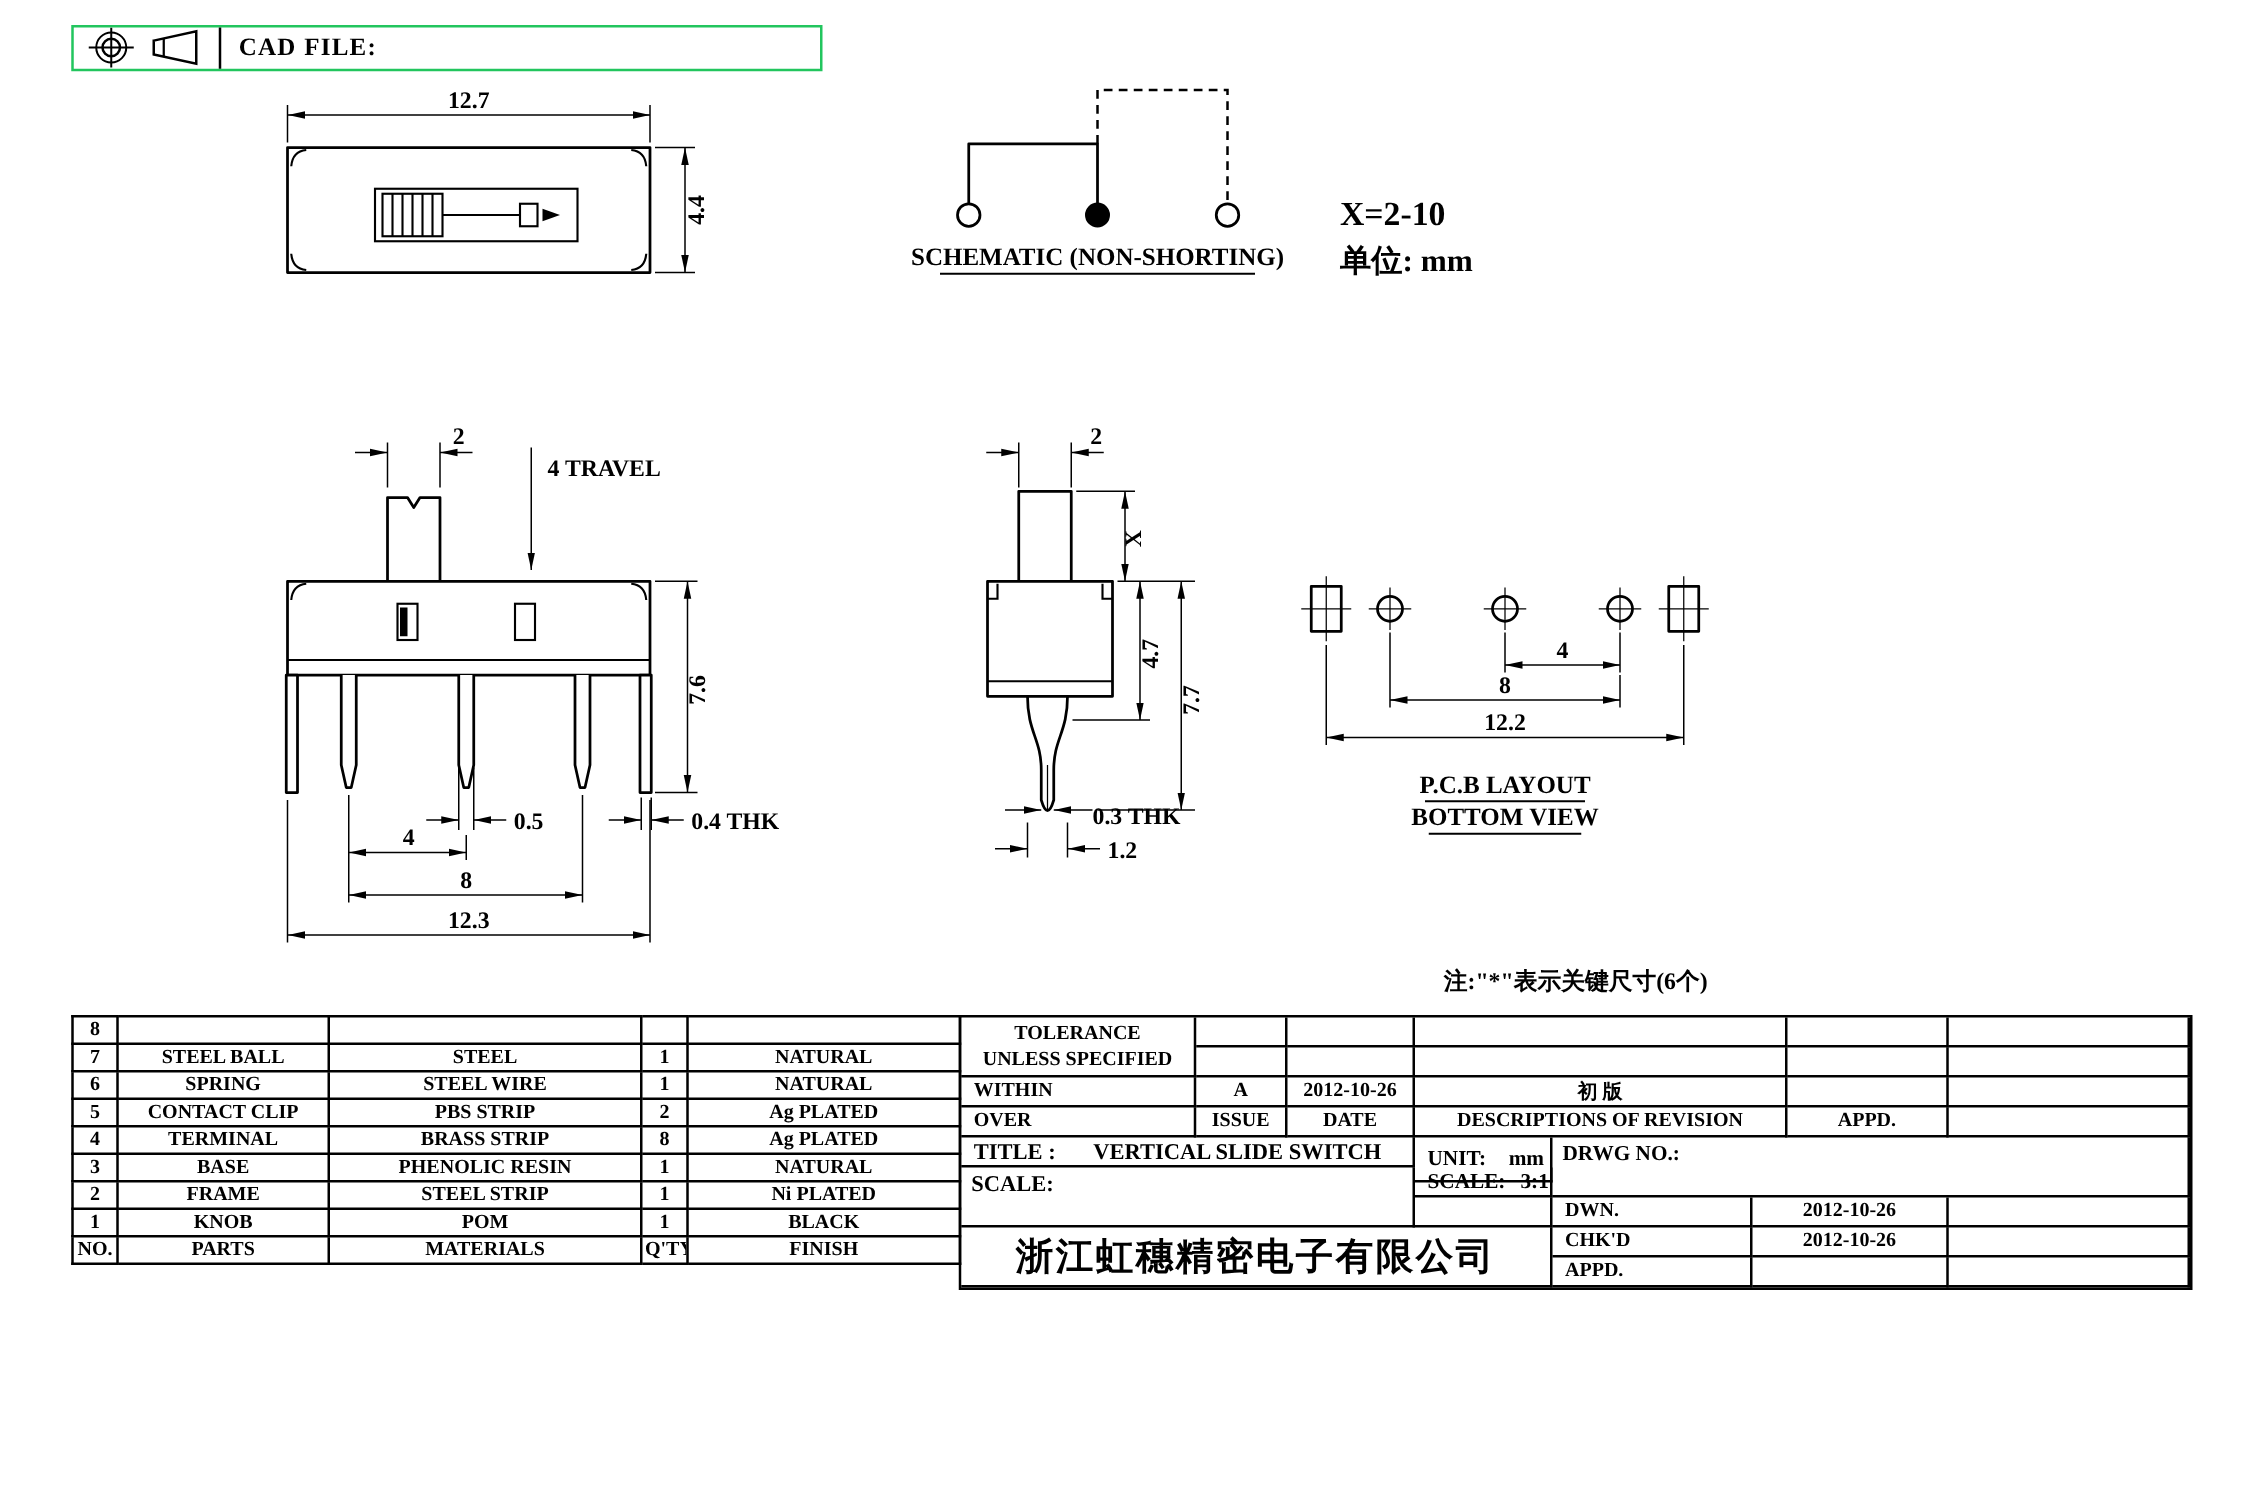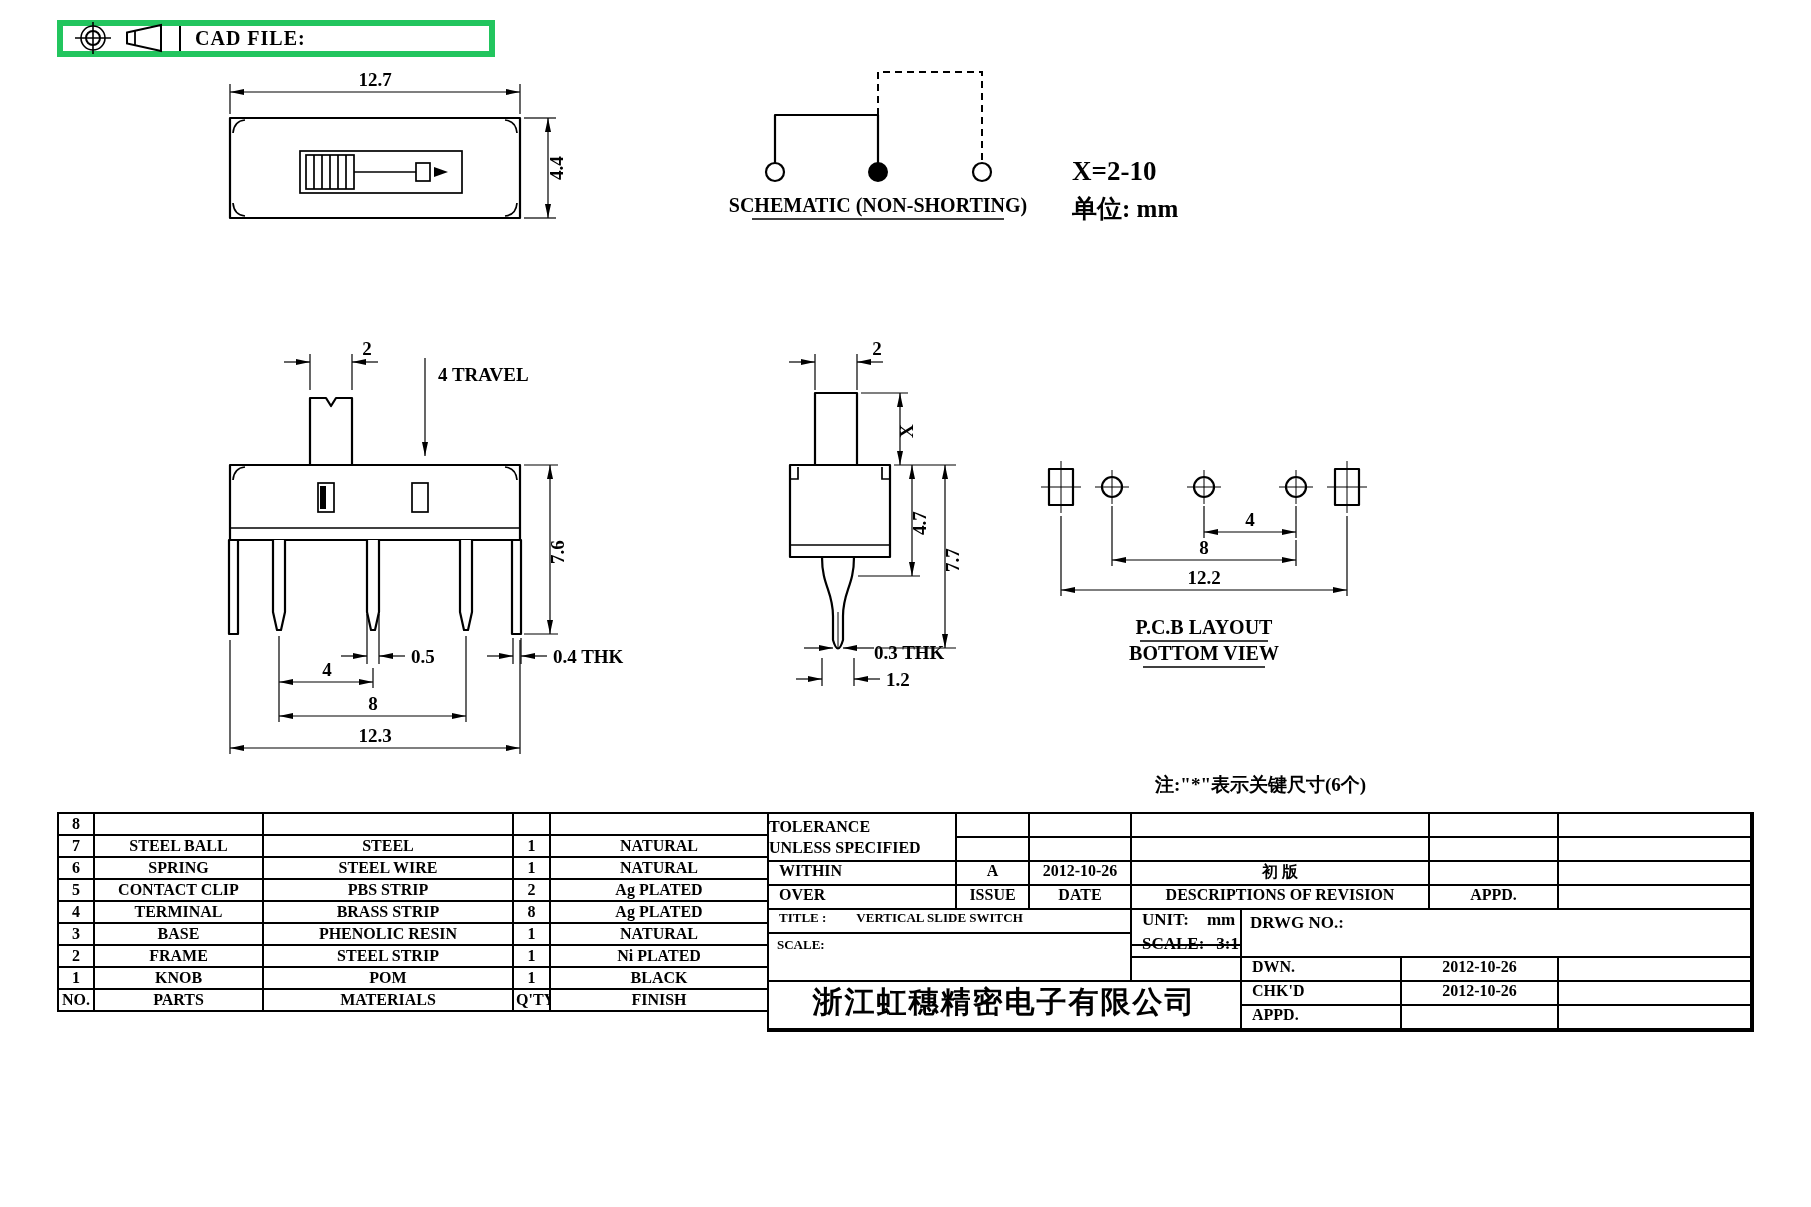--- a/index.html
+++ b/index.html
@@ -9,36 +9,36 @@
   .abs{position:absolute}
   svg text{font-family:"Liberation Serif",serif;font-weight:bold;fill:#000}
   .ol{stroke:#000;stroke-width:2.2;fill:#fff;stroke-linejoin:round}
   .oln{stroke:#000;stroke-width:2.2;fill:none;stroke-linejoin:round}
   .ol2{stroke:#000;stroke-width:1.7;fill:none}
   .dl{stroke:#000;stroke-width:1.2;fill:none}
   .dsh{stroke:#000;stroke-width:2;fill:none;stroke-dasharray:7 5}
   .thin{stroke:#000;stroke-width:1;fill:none}
   .dim{font-size:19px}
   
-  .cadbox{left:57px;top:20px;width:438px;height:37px;border:6px solid #22c55e;display:flex}
+  .cadbox{left:57px;top:20px;width:601px;height:37px;border:2px solid #22c55e;display:flex}
   .cadbox .symcell{width:118px;height:100%;border-right:2px solid #000;display:flex;align-items:center;justify-content:center}
   .cadbox .lbl{flex:1;display:flex;align-items:center;padding-left:14px;font-weight:bold;font-size:20px;letter-spacing:1px}
   
   table.parts{position:absolute;left:57px;top:812px;width:710px;border-collapse:collapse;table-layout:fixed}
   table.parts td{border:2px solid #000;height:22px;font-weight:bold;font-size:16px;white-space:nowrap;overflow:hidden;padding:0 2px}
   td.ctr{text-align:center}
   td.lft{text-align:center;padding-left:7px}
   
   .tblock{left:767px;top:812px;width:987px;height:220px;border:2px solid #000}
-  .cell{position:absolute;border-right:2px solid #000;border-bottom:2px solid #000;display:flex;align-items:flex-start;font-weight:bold;font-size:16px;white-space:nowrap;overflow:hidden}
+  .cell{position:absolute;border-right:2px solid #000;border-bottom:2px solid #000;display:flex;align-items:center;font-weight:bold;font-size:16px;white-space:nowrap;overflow:hidden}
   .cell.ctr{justify-content:center}
   .cell.lft{padding-left:10px}
   .cell.topl{align-items:flex-start;padding-top:3px;padding-left:8px}
   .cell.col{flex-direction:column;justify-content:center;line-height:21px}
-  .cell.big19{font-size:13px}
+  .cell.big19{font-size:18px}
   .company{font-size:30px;letter-spacing:2px;justify-content:center}
   .gap30{display:inline-block;width:30px}
 </style>
 </head>
 <body>
 
 <div class="sheet">
 
   <svg class="abs" style="left:0;top:0" width="1811" height="1207" viewBox="0 0 1811 1207">
     <defs>

